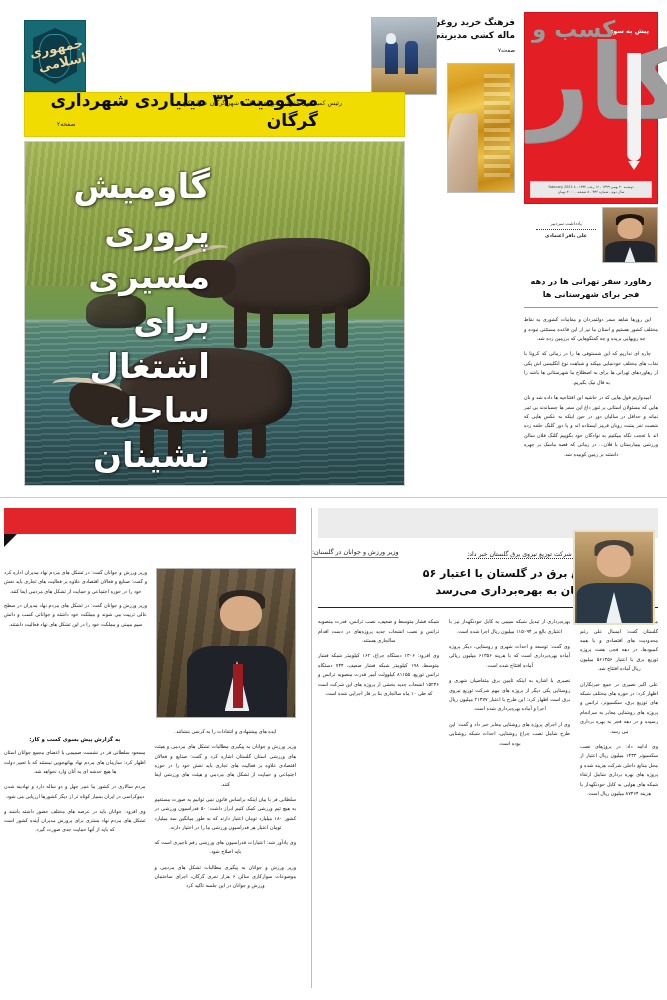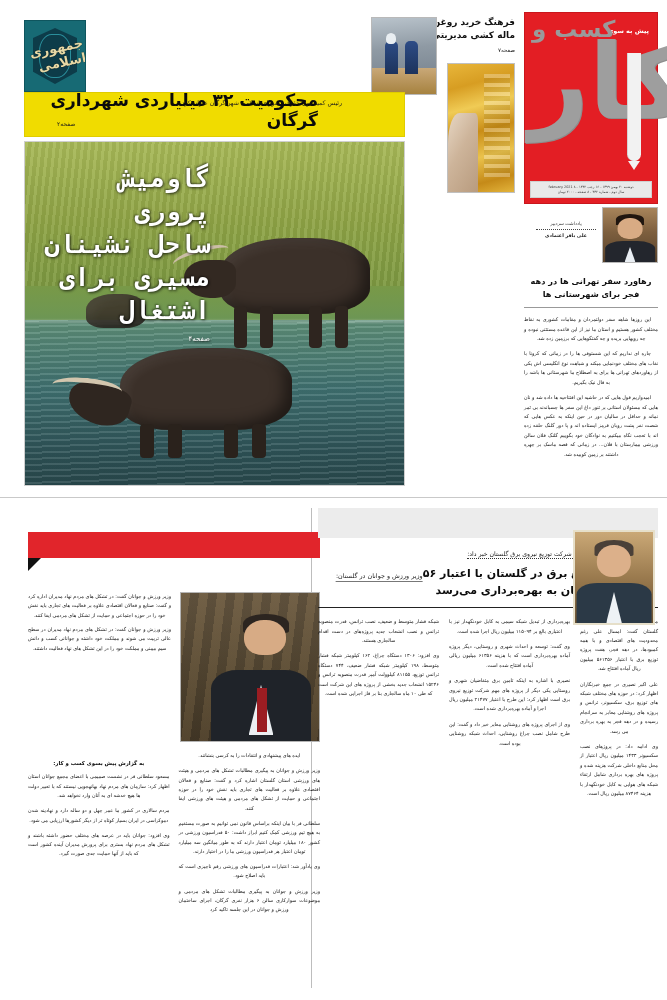--- a/index.html
+++ b/index.html
@@ -208,23 +208,22 @@
   .buffalo.b2 .l1 { left: 20px; } .buffalo.b2 .l2 { left: 48px; }
   .buffalo.b2 .l3 { right: 26px; } .buffalo.b2 .l4 { right: 54px; }
   .buffalo.b3 {
     right: 258px; top: 152px; width: 60px; height: 34px; opacity: .85;
   }
   .hero-title {
     position: absolute; top: 22px; right: 194px; width: 176px;
     text-align: right; direction: rtl;
   }
   .hero-title .line {
-    font-size: 25px; font-weight: bold; color: #fff; line-height: 1.32;
+    font-size: 34px; font-weight: bold; color: #fff; line-height: 1.32;
     text-shadow: 1px 1px 3px rgba(0,0,0,.75), -1px -1px 2px rgba(0,0,0,.4);
-    font-family: Liberation Mono, monospace;
   }
   .hero-title .h-page {
     font-size: 7px; color: #fff; margin-top: 6px;
     text-shadow: 1px 1px 2px rgba(0,0,0,.8);
   }
 
   
   .right-col {
     position: absolute; top: 207px; right: 9px; width: 134px;
   }
@@ -270,21 +269,21 @@
   }
   .ed-body p { margin-bottom: 6px; text-indent: 7px; }
 
   
   .mid-divider {
     position: absolute; top: 497px; left: 0; width: 667px; height: 1px;
     background: #c9c9c9;
   }
 
   
-  .bl-block { position: absolute; top: 508px; left: 28px; width: 292px; margin-top: 24px; }
+  .bl-block { position: absolute; top: 508px; left: 4px; width: 292px; }
   .bl-redbar {
     position: relative; height: 26px; background: #e1252b; width: 100%;
   }
   .bl-redbar:after {
     content: ""; position: absolute; left: 0; top: 26px;
     border-left: 13px solid #111; border-bottom: 13px solid transparent;
   }
   .bl-kicker {
     margin-top: 14px; text-align: center; direction: rtl;
     font-size: 6.4px; color: #1a1a1a; border-bottom: 1px solid #777;
@@ -454,22 +453,22 @@
       <div class="head"></div>
       <div class="horn"></div>
       <div class="leg l1"></div>
       <div class="leg l2"></div>
       <div class="leg l3"></div>
       <div class="leg l4"></div>
     </div>
 
     <div class="hero-title">
       <div class="line">گاومیش پروری</div>
+      <div class="line">مسیری برای اشتغال</div>
       <div class="line">ساحل نشینان</div>
-      <div class="line">مسیری برای اشتغال</div>
       <div class="h-page">صفحه۴</div>
     </div>
   </div>
 
   <div class="right-col">
     <div class="ed-photo">
       <div class="hair"></div>
       <div class="face"></div>
       <div class="suit"></div>
       <div class="shirt"></div>

